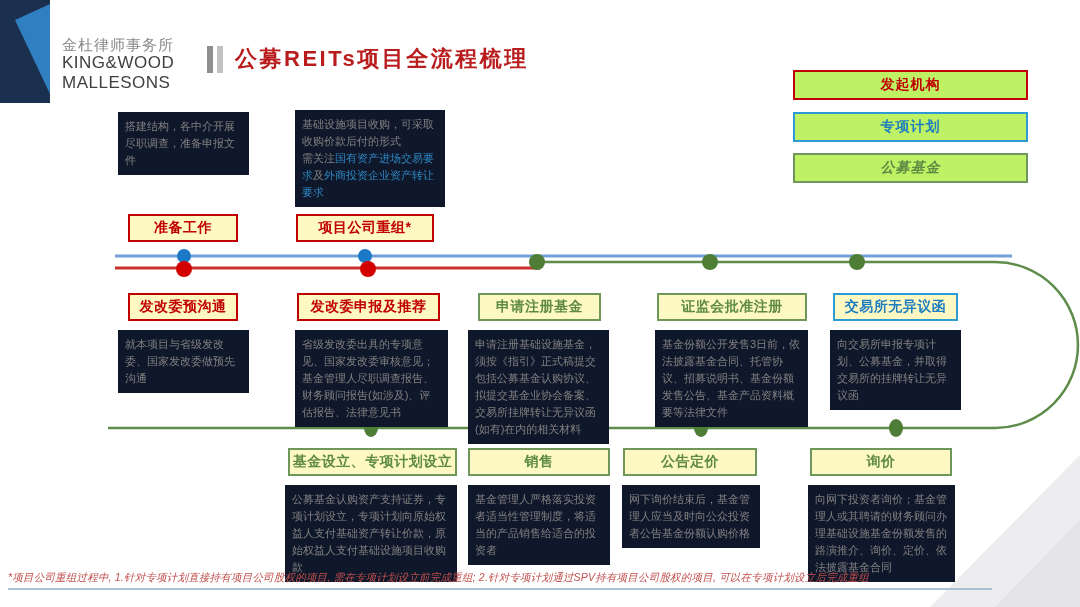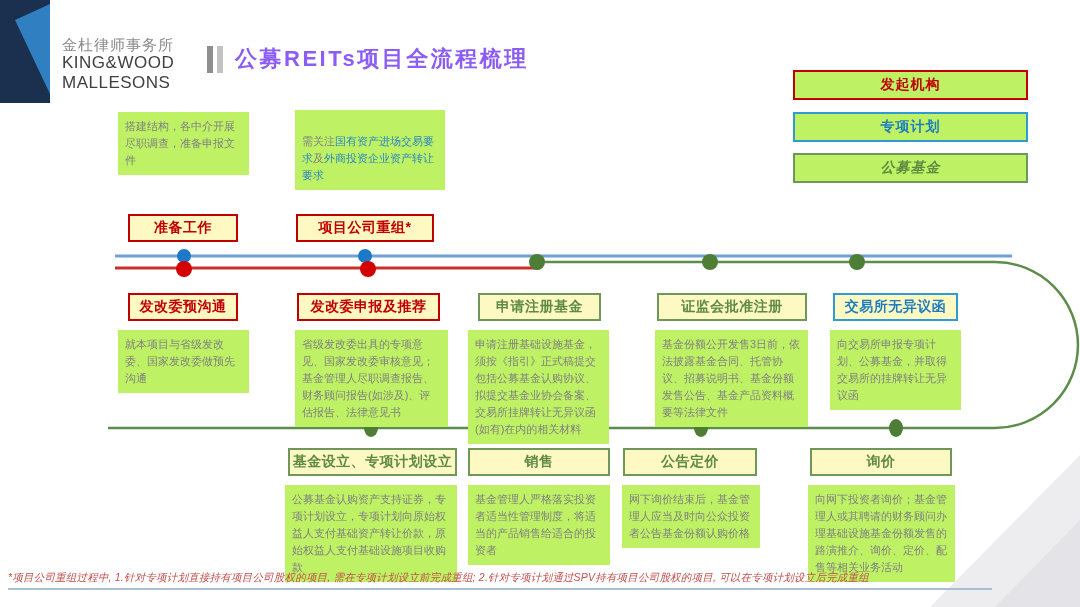--- a/index.html
+++ b/index.html
@@ -10,36 +10,36 @@
   }
   
   .corner-graphic{position:absolute;left:0;top:0;}
   .logo-text{position:absolute;left:62px;top:36px;line-height:1.15;color:#8a8a8a;}
   .logo-cn{font-size:15px;letter-spacing:1px;}
   .logo-en{font-size:17px;letter-spacing:0.5px;color:#404040;}
   .title-wrap{position:absolute;left:207px;top:44px;display:flex;align-items:center;}
   .title-bar{width:6px;height:27px;display:inline-block;}
   .title-bar.b1{background:#8f8f8f;margin-right:4px;}
   .title-bar.b2{background:#c2c2c2;margin-right:12px;}
-  .page-title{font-size:22px;font-weight:bold;color:#8b5cf6;letter-spacing:2.5px;}
+  .page-title{font-size:22px;font-weight:bold;color:#b91c1c;letter-spacing:2.5px;}
   
   .legend-box{position:absolute;left:793px;width:231px;height:26px;background:#bef264;
     border:2px solid;display:flex;align-items:center;justify-content:center;
     font-size:14px;font-weight:bold;letter-spacing:1px;}
   .legend-red{top:70px;border-color:#c00000;color:#c00000;}
   .legend-blue{top:112px;border-color:#2e9bd5;color:#1e7dbe;}
   .legend-green{top:153px;border-color:#70975b;color:#5e8a44;font-style:italic;}
   
   .stage{position:absolute;height:24px;background:#fef9c3;border:2px solid;display:flex;
     align-items:center;justify-content:center;font-size:14px;font-weight:bold;letter-spacing:0.5px;}
   .stage.red{border-color:#c00000;color:#c00000;}
   .stage.green{border-color:#70975b;color:#5e8a44;}
   .stage.blue{border-color:#2e9bd5;color:#1e7dbe;}
   
-  .desc{position:absolute;background:#bef264;color:#808080;font-size:11px;
+  .desc{position:absolute;background:#0f172a;color:#808080;font-size:11px;
     line-height:1.55;padding:6px 7px;box-sizing:border-box;}
   .desc .hl{color:#2e86c1;}
   
   .footnote{position:absolute;left:8px;top:571px;width:975px;font-size:10.5px;
     font-style:italic;color:#c0504d;letter-spacing:0.2px;}
   .footer-line{position:absolute;left:8px;top:588px;width:984px;height:2px;background:#a9bfd4;}
   .page-number{position:absolute;left:1006px;top:570px;font-size:13px;font-weight:normal;color:#333;margin-top:48px;}
   .svg-layer{position:absolute;left:0;top:0;}
 </style>
 </head>
@@ -61,21 +61,21 @@
   <span class="title-bar b2"></span>
   <span class="page-title">公募REITs项目全流程梳理</span>
 </div>
 
 <div class="legend-box legend-red">发起机构</div>
 <div class="legend-box legend-blue">专项计划</div>
 <div class="legend-box legend-green">公募基金</div>
 
 <div class="desc" style="left:118px;top:112px;width:131px;">搭建结构，各中介开展尽职调查，准备申报文件</div>
 <div class="desc" style="left:295px;top:110px;width:150px;">
-  <br>
+  <span>基础设施项目收购，可采取收购价款后付的形式</span><br>
   <span>需关注</span><span class="hl">国有资产进场交易要求</span><span>及</span><span class="hl">外商投资企业资产转让要求</span>
 </div>
 
 <svg class="svg-layer" width="1080" height="607" viewBox="0 0 1080 607">
 
   <line x1="115" y1="256" x2="1012" y2="256" stroke="#6fa0d6" stroke-width="3"></line>
 
   <line x1="115" y1="268" x2="540" y2="268" stroke="#c9302c" stroke-width="3"></line>
 
   <path d="M 537 262 H 995 A 83 83 0 0 1 995 428 H 108" fill="none" stroke="#5e8c4a" stroke-width="2.5"></path>
@@ -112,21 +112,21 @@
 <div class="desc" style="left:830px;top:330px;width:131px;">向交易所申报专项计划、公募基金，并取得交易所的挂牌转让无异议函</div>
 
 <div class="stage green" style="left:288px;top:448px;width:165px;">基金设立、专项计划设立</div>
 <div class="stage green" style="left:468px;top:448px;width:138px;">销售</div>
 <div class="stage green" style="left:623px;top:448px;width:130px;">公告定价</div>
 <div class="stage green" style="left:810px;top:448px;width:138px;">询价</div>
 
 <div class="desc" style="left:285px;top:485px;width:172px;">公募基金认购资产支持证券，专项计划设立，专项计划向原始权益人支付基础资产转让价款，原始权益人支付基础设施项目收购款</div>
 <div class="desc" style="left:468px;top:485px;width:142px;">基金管理人严格落实投资者适当性管理制度，将适当的产品销售给适合的投资者</div>
 <div class="desc" style="left:622px;top:485px;width:138px;">网下询价结束后，基金管理人应当及时向公众投资者公告基金份额认购价格</div>
-<div class="desc" style="left:808px;top:485px;width:147px;">向网下投资者询价；基金管理人或其聘请的财务顾问办理基础设施基金份额发售的路演推介、询价、定价、配售等相关业务活动</div>
+<div class="desc" style="left:808px;top:485px;width:147px;">向网下投资者询价；基金管理人或其聘请的财务顾问办理基础设施基金份额发售的路演推介、询价、定价、依法披露基金合同</div>
 
 <svg class="svg-layer" width="1080" height="607" viewBox="0 0 1080 607" style="pointer-events:none;">
   <polygon points="1080,455 1080,607 930,607" fill="#ededf0"></polygon>
   <polygon points="1080,520 1080,607 995,607" fill="#e3e3e8"></polygon>
 </svg>
 
 <div class="footnote">*项目公司重组过程中, 1.针对专项计划直接持有项目公司股权的项目, 需在专项计划设立前完成重组; 2.针对专项计划通过SPV持有项目公司股权的项目, 可以在专项计划设立后完成重组</div>
 <div class="footer-line"></div>
 <div class="page-number">14</div>
 

